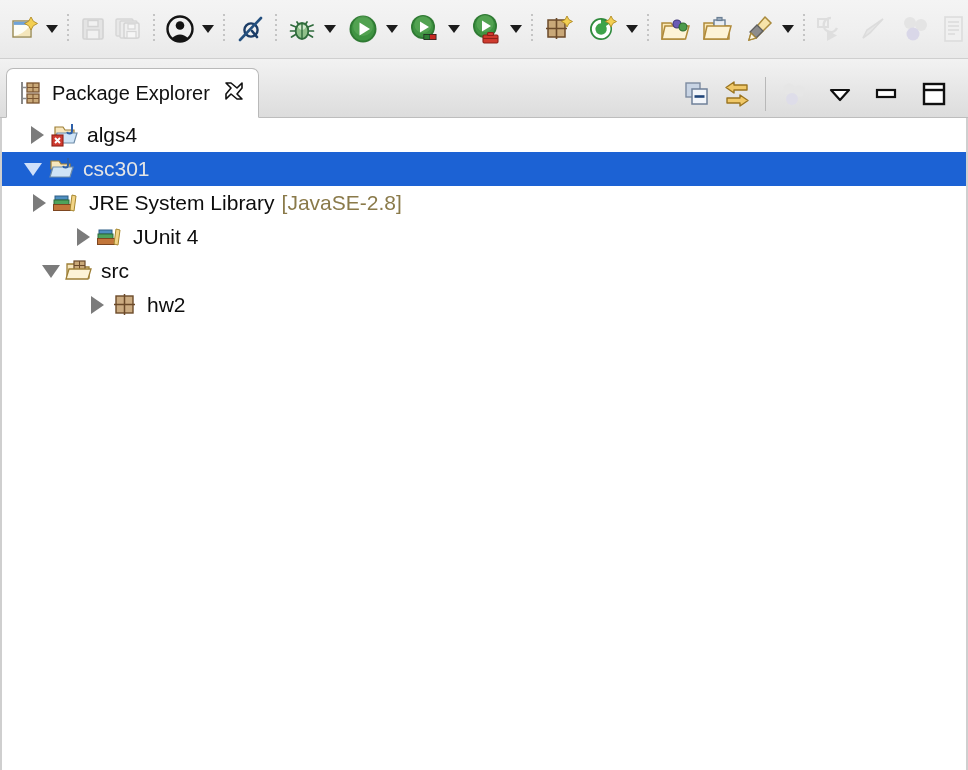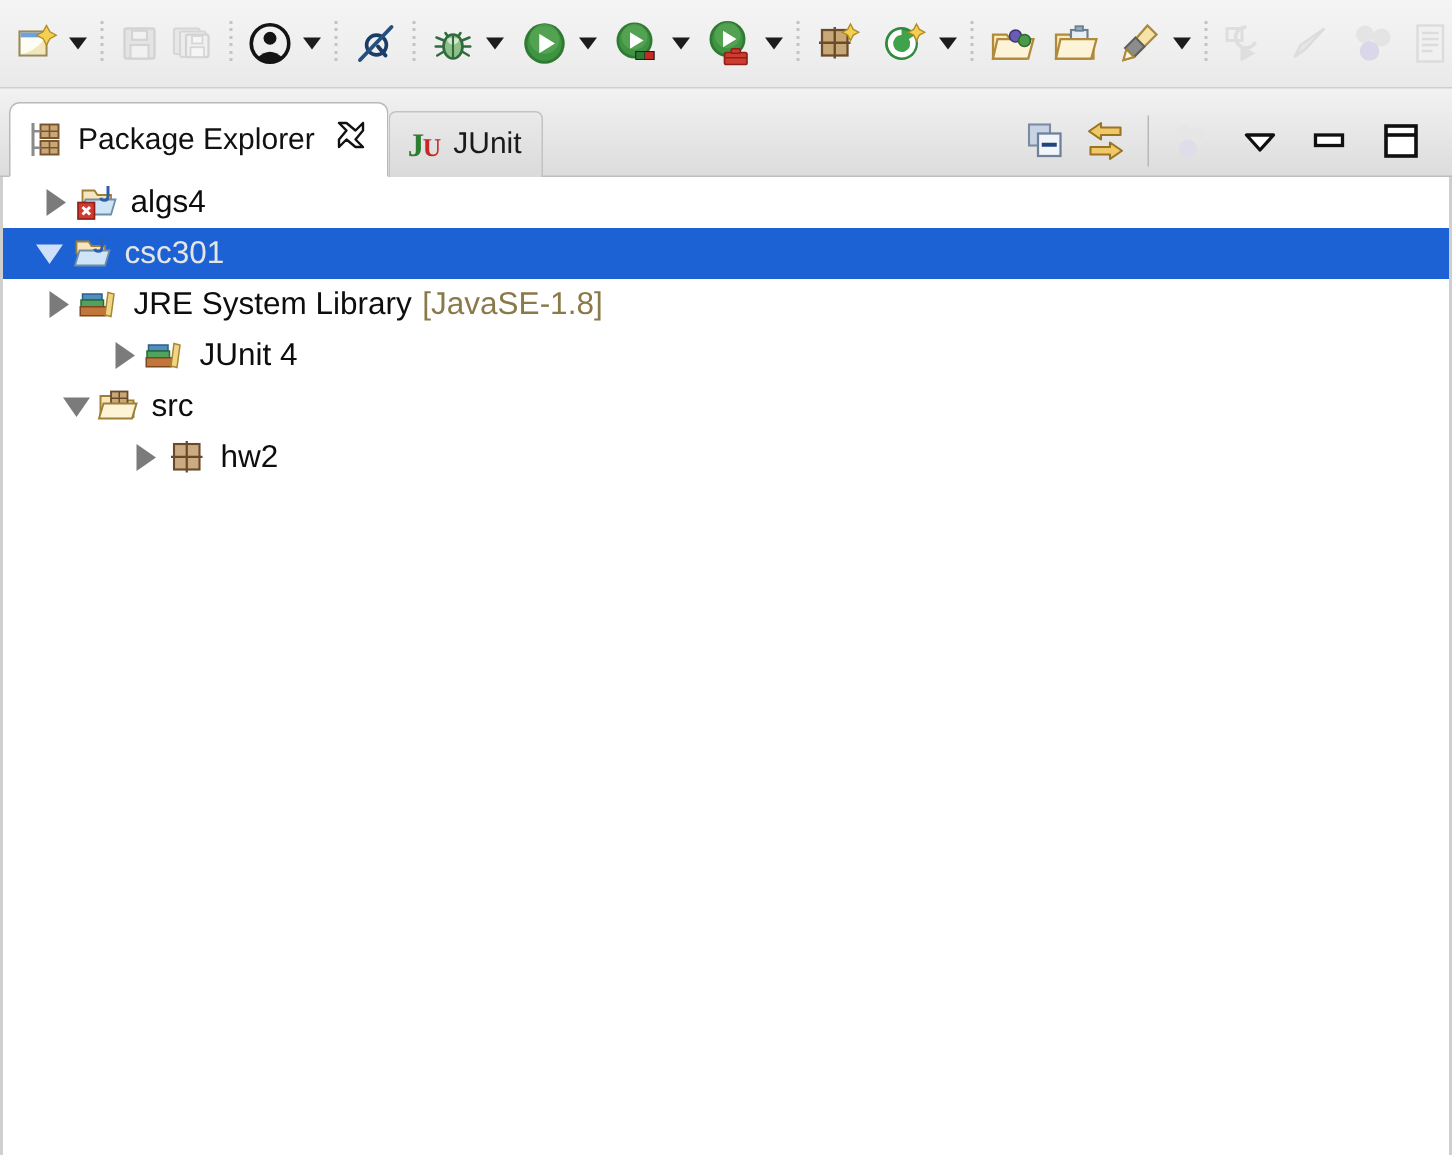--- a/index.html
+++ b/index.html
@@ -330,26 +330,20 @@
         <path d="M3 7.5 L8 7.5 M3 18.5 L8 18.5" stroke="#8a8a8a" stroke-width="1.6"></path>
       </svg>
       <span>Package Explorer</span>
       <span class="tab-close">
         <svg width="22" height="22" viewBox="0 0 22 22">
           <path d="M3 3 L8 8 L3 14 L3 19 L8 14 L14 19 L19 19 L14 14 L19 8 L19 3 L14 8 L8 3 Z" fill="#ffffff" stroke="#111111" stroke-width="1.6" stroke-linejoin="round"></path>
         </svg>
       </span>
     </div>
 
-    <div class="tab inactive">
-      <span style="font-family:'Liberation Serif',serif;font-size:22px;font-weight:bold;letter-spacing:-1px;">
-        <span style="color:#2e7d32;">J</span><span style="color:#c62828;font-size:17px;">U</span>
-      </span>
-      <span>JUnit</span>
-    </div>
 
     <div class="tabbar-tools">
       <div class="vt-btn">
         <svg width="26" height="26" viewBox="0 0 26 26">
           <rect x="2" y="2" width="14" height="14" fill="#c8d4e4" stroke="#7c8ba0" stroke-width="1.4"></rect>
           <rect x="8" y="8" width="15" height="15" fill="#f2f5fa" stroke="#6f8099" stroke-width="1.5"></rect>
           <path d="M10.5 15.5 L20.5 15.5" stroke="#20457a" stroke-width="2.6"></path>
         </svg>
       </div>
       <div class="vt-btn">
@@ -423,21 +417,21 @@
         </div>
       <div class="icon-cell">
         <svg width="30" height="26" viewBox="0 0 30 26">
           <rect x="3" y="6" width="13" height="4" fill="#4f8fc0" stroke="#2f5e85" stroke-width="1"></rect>
           <rect x="2" y="10" width="15" height="4.5" fill="#4fa35c" stroke="#2d6a38" stroke-width="1"></rect>
           <rect x="1.5" y="14.5" width="17" height="6" fill="#c2763a" stroke="#7d4620" stroke-width="1"></rect>
           <path d="M20 5 L24 6 L22 21 L18 20 Z" fill="#f2d487" stroke="#a7872f" stroke-width="1"></path>
         </svg>
       </div>
       <span>JRE System Library</span>
-      <span class="lbl-dim">[JavaSE-1.8]</span>
+      <span class="lbl-dim">[JavaSE-2.8]</span>
     </div>
 
     <div class="row" style="padding-left:68px">
       <div class="arrow-cell">
           <div class="tri-right"></div>
         </div>
       <div class="icon-cell">
         <svg width="30" height="26" viewBox="0 0 30 26">
           <rect x="3" y="6" width="13" height="4" fill="#4f8fc0" stroke="#2f5e85" stroke-width="1"></rect>
           <rect x="2" y="10" width="15" height="4.5" fill="#4fa35c" stroke="#2d6a38" stroke-width="1"></rect>

